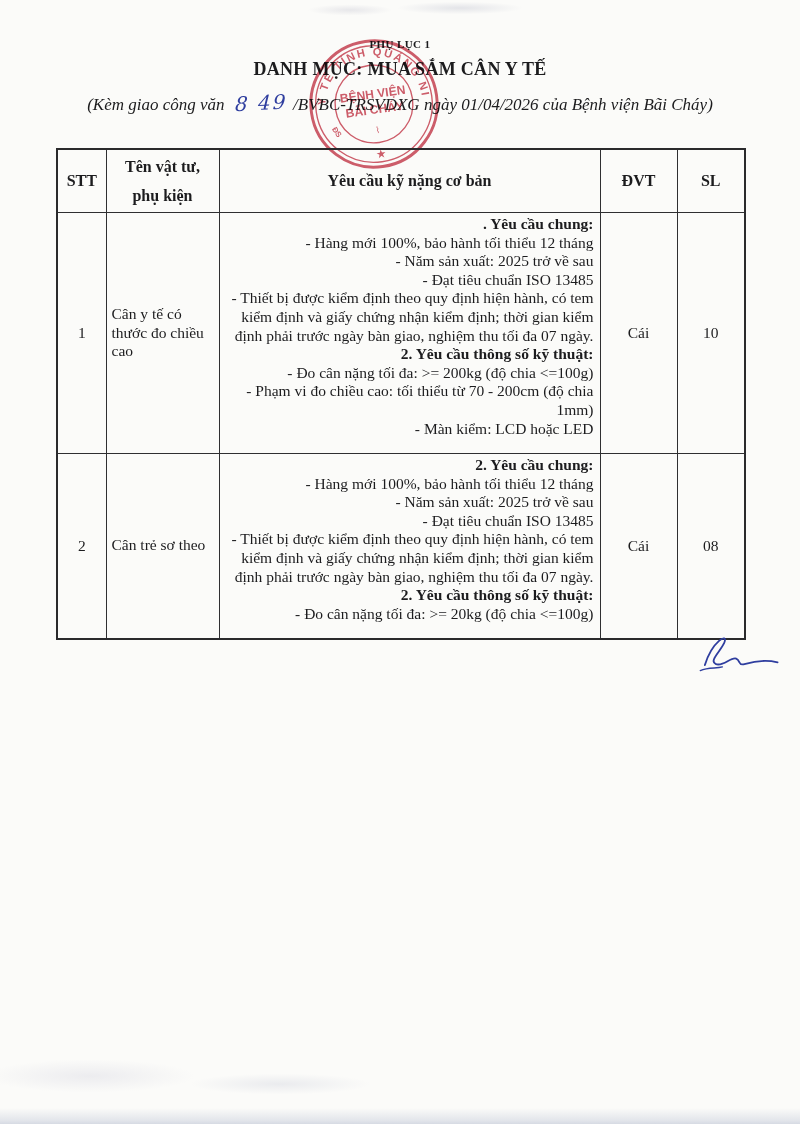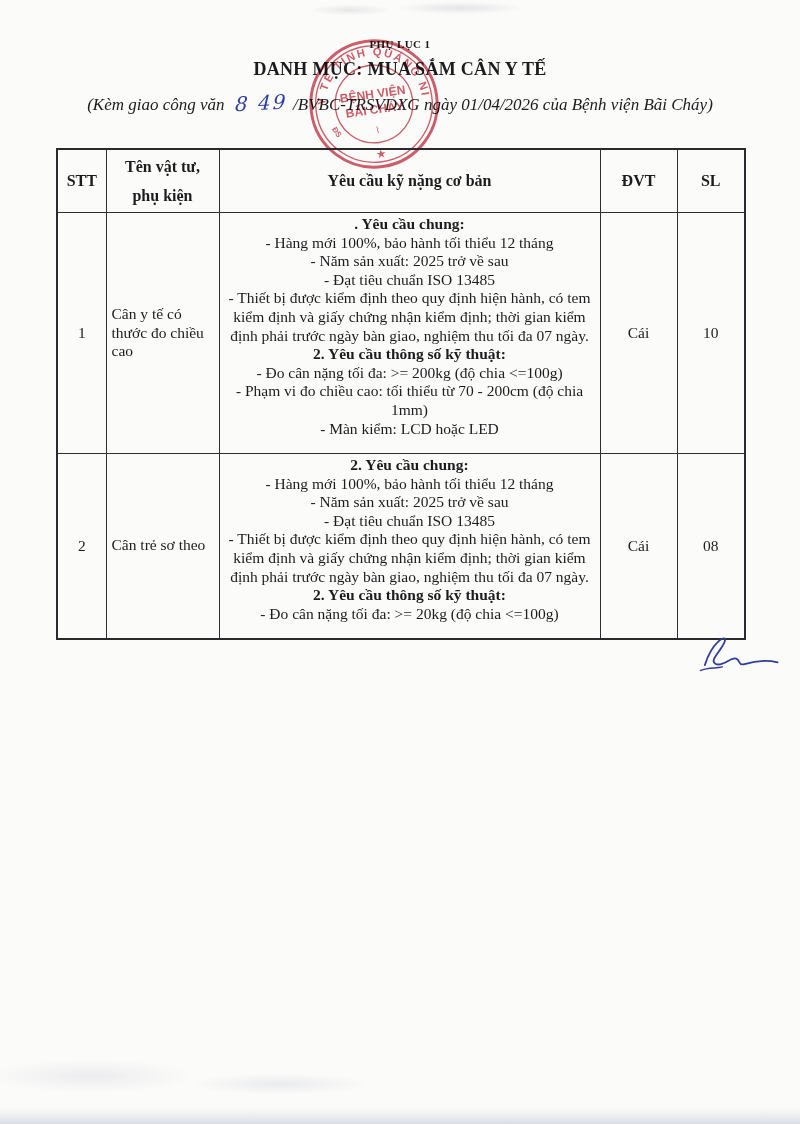--- a/index.html
+++ b/index.html
@@ -52,21 +52,21 @@
   }
   .spec-table{border:2px solid #2a2a2c;}
   .spec-table thead tr{height:59px;}
   .spec-table th{font-size:16px;font-weight:bold;text-align:center;padding:2px 4px;}
   th.h-name{line-height:29px;font-weight:bold;}
   .spec-table tbody tr:nth-child(1){height:241px;}
   .spec-table tbody tr:nth-child(2){height:185px;}
   td.cell-stt,td.cell-unit,td.cell-qty{text-align:center;}
   td.cell-name{text-align:left;padding:2px 5px;line-height:1.22;margin-top:16px;}
   td.cell-spec{vertical-align:top;padding:2px 6px 2px 6px;}
-  .spec-line{line-height:18.6px;text-align:center;}
+  .spec-line{line-height:18.6px;text-align:right;}
   .spec-line.bold{font-weight:bold;}
 
   
   .signature{position:absolute;left:692px;top:628px;width:92px;height:52px;}
 </style>
 </head>
 <body>
 
 <div class="smudge smudge-top"></div>
 <div class="smudge smudge-bottom"></div>

